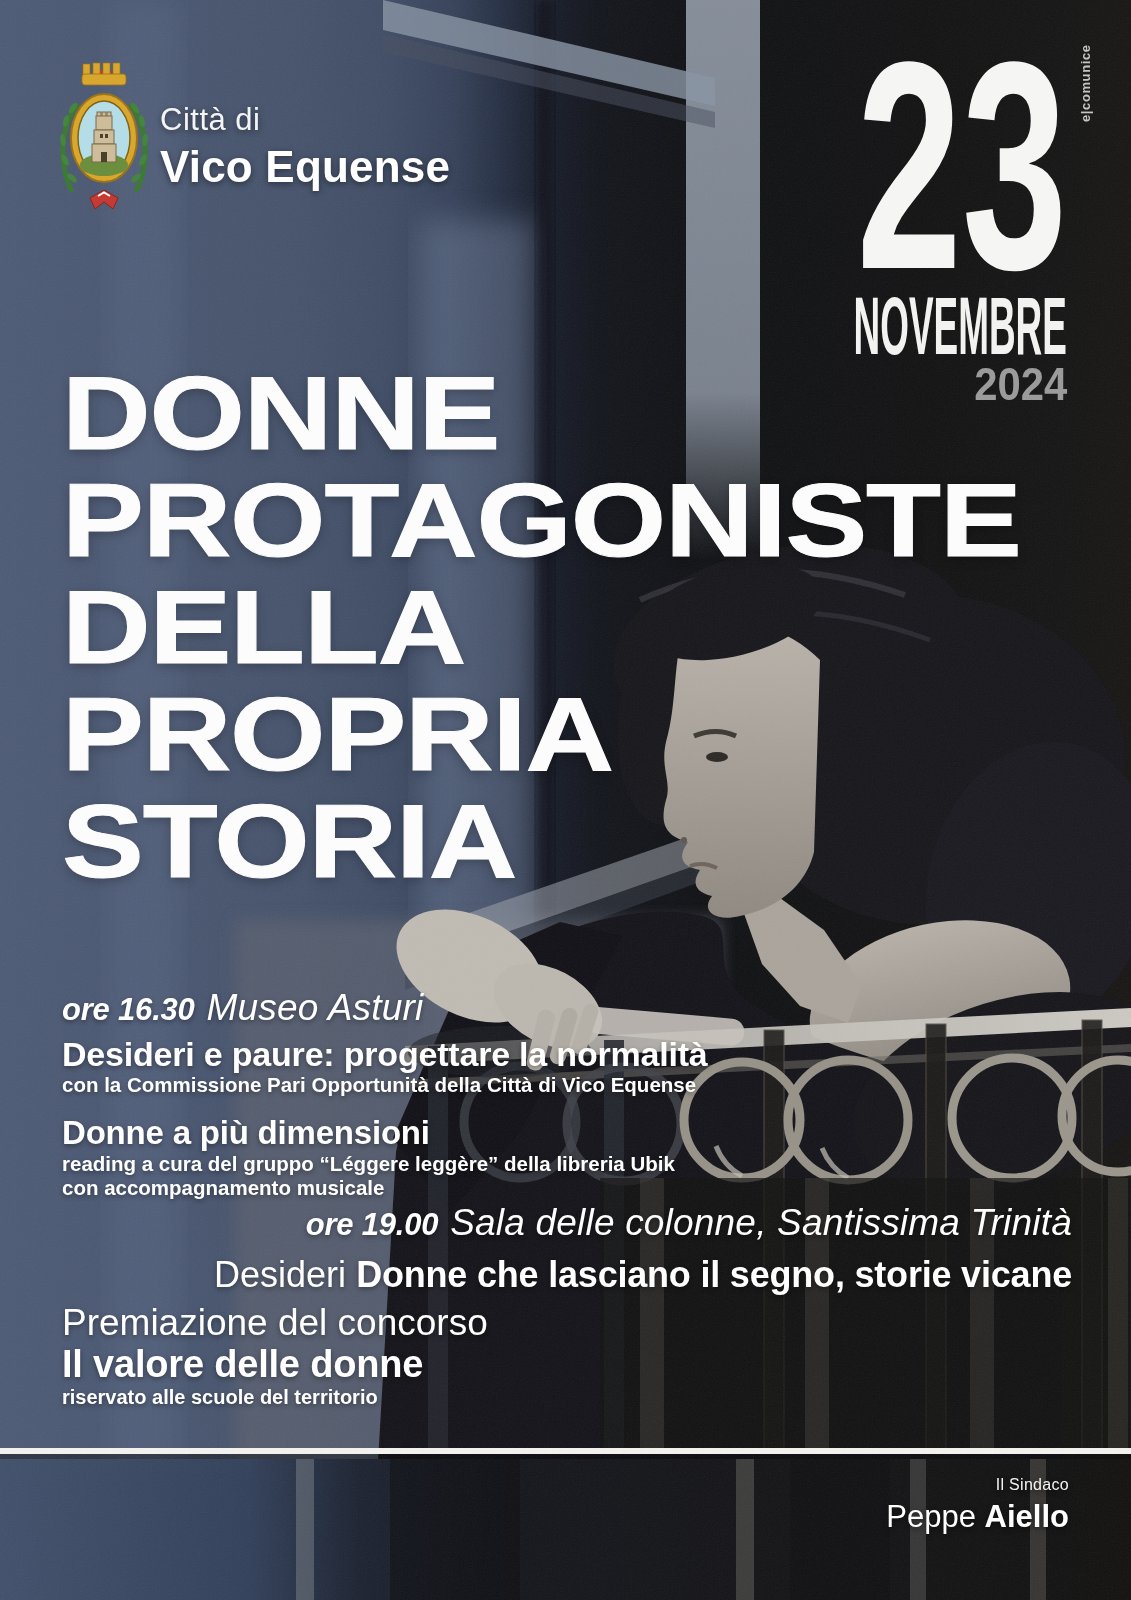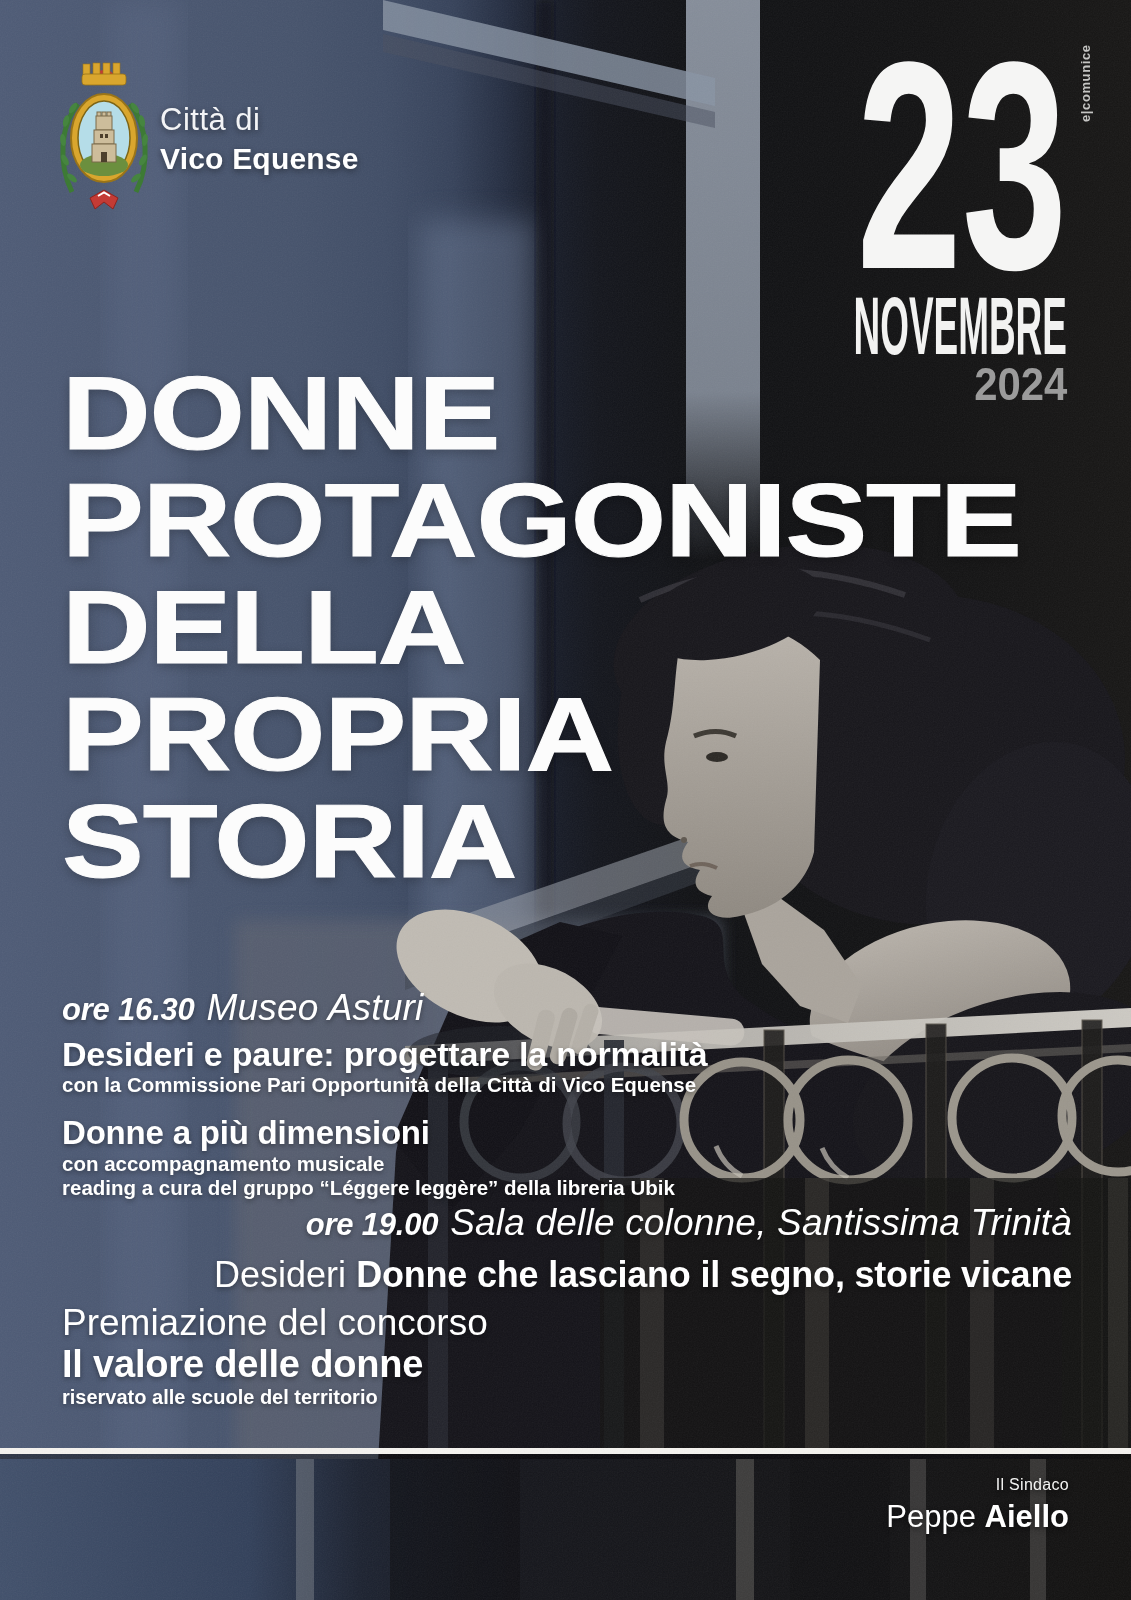--- a/index.html
+++ b/index.html
@@ -7,21 +7,21 @@
     position:relative;width:1131px;height:1600px;margin:0 auto;overflow:hidden;
     font-family:"Liberation Sans",sans-serif;color:#fff;background:#14532d;
   }
   .photo{position:absolute;inset:0;}
   .photo svg{display:block;width:100%;height:100%;}
 
   
   .logo{position:absolute;left:52px;top:58px;width:104px;height:156px;}
   .brand-text{position:absolute;left:160px;top:102px;text-shadow:0 2px 6px rgba(0,0,0,.45);}
   .brand-city{font-size:31px;font-weight:400;letter-spacing:.5px;color:#f3f4f6;}
-  .brand-name{font-size:30px;font-weight:700;letter-spacing:.2px;margin-top:4px;color:#ffffff;}
+  .brand-name{font-size:44px;font-weight:700;letter-spacing:.2px;margin-top:4px;color:#ffffff;}
 
   
   .date{position:absolute;right:64px;top:48px;text-align:right;line-height:1;}
   .date .day{display:block;}
   .date .day span{display:inline-block;font-size:296px;font-weight:700;line-height:.8;
     transform:scaleX(.64);transform-origin:100% 50%;color:#f5f5f4;}
   .date .month{display:block;margin-top:6px;}
   .date .month span{display:inline-block;font-size:82px;font-weight:700;line-height:.85;
     transform:scaleX(.45);transform-origin:100% 50%;color:#f2f2f1;}
   .date .year{display:block;margin-top:4px;}
@@ -291,22 +291,22 @@
     <div class="ev1">
       <div class="ev-head">
         <span class="t-time">ore 16.30</span><span class="t-light">Museo Asturi</span>
       </div>
       <div class="t-title">Desideri e paure: progettare la normalità</div>
       <div class="t-note">con la Commissione Pari Opportunità della Città di Vico Equense</div>
     </div>
 
     <div class="ev2">
       <div class="t-title">Donne a più dimensioni</div>
+      <div class="t-note">reading a cura del gruppo  “Léggere leggère” della libreria Ubik</div>
       <div class="t-note">con accompagnamento musicale</div>
-      <div class="t-note">reading a cura del gruppo  “Léggere leggère” della libreria Ubik</div>
     </div>
 
     <div class="ev3">
       <div class="ev-head">
         <span class="t-time">ore 19.00</span><span class="t-light">Sala delle colonne, Santissima Trinità</span>
       </div>
       <div class="line2">
         <span class="pfx">Desideri</span><span class="ttl">Donne che lasciano il segno, storie vicane</span>
       </div>
     </div>

